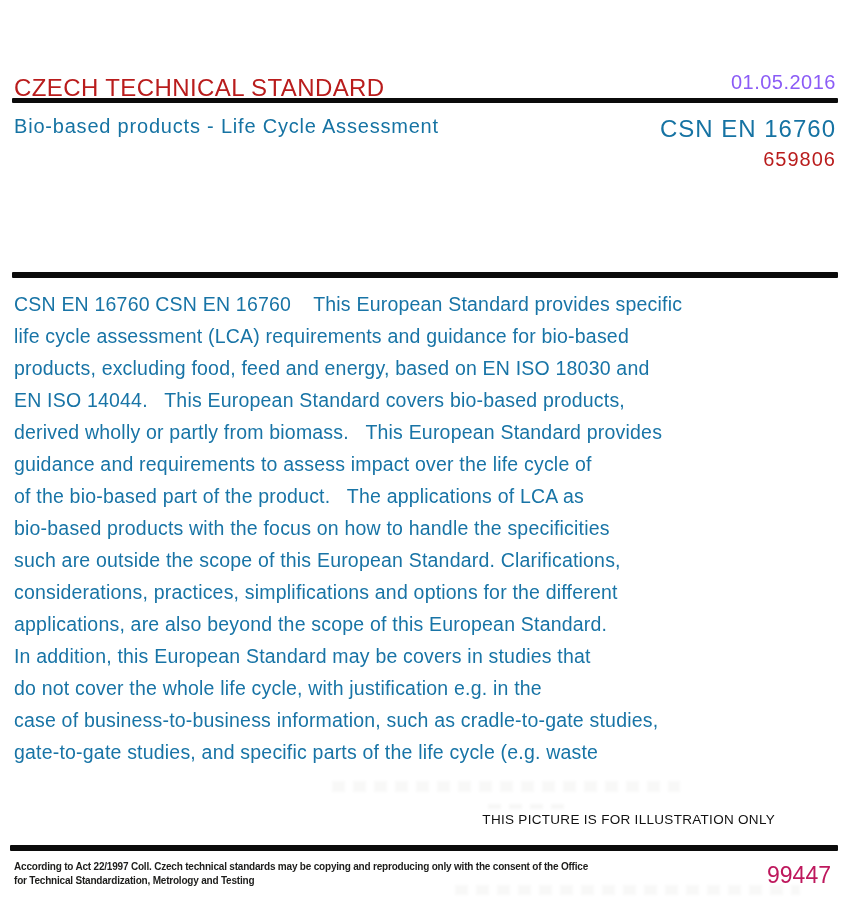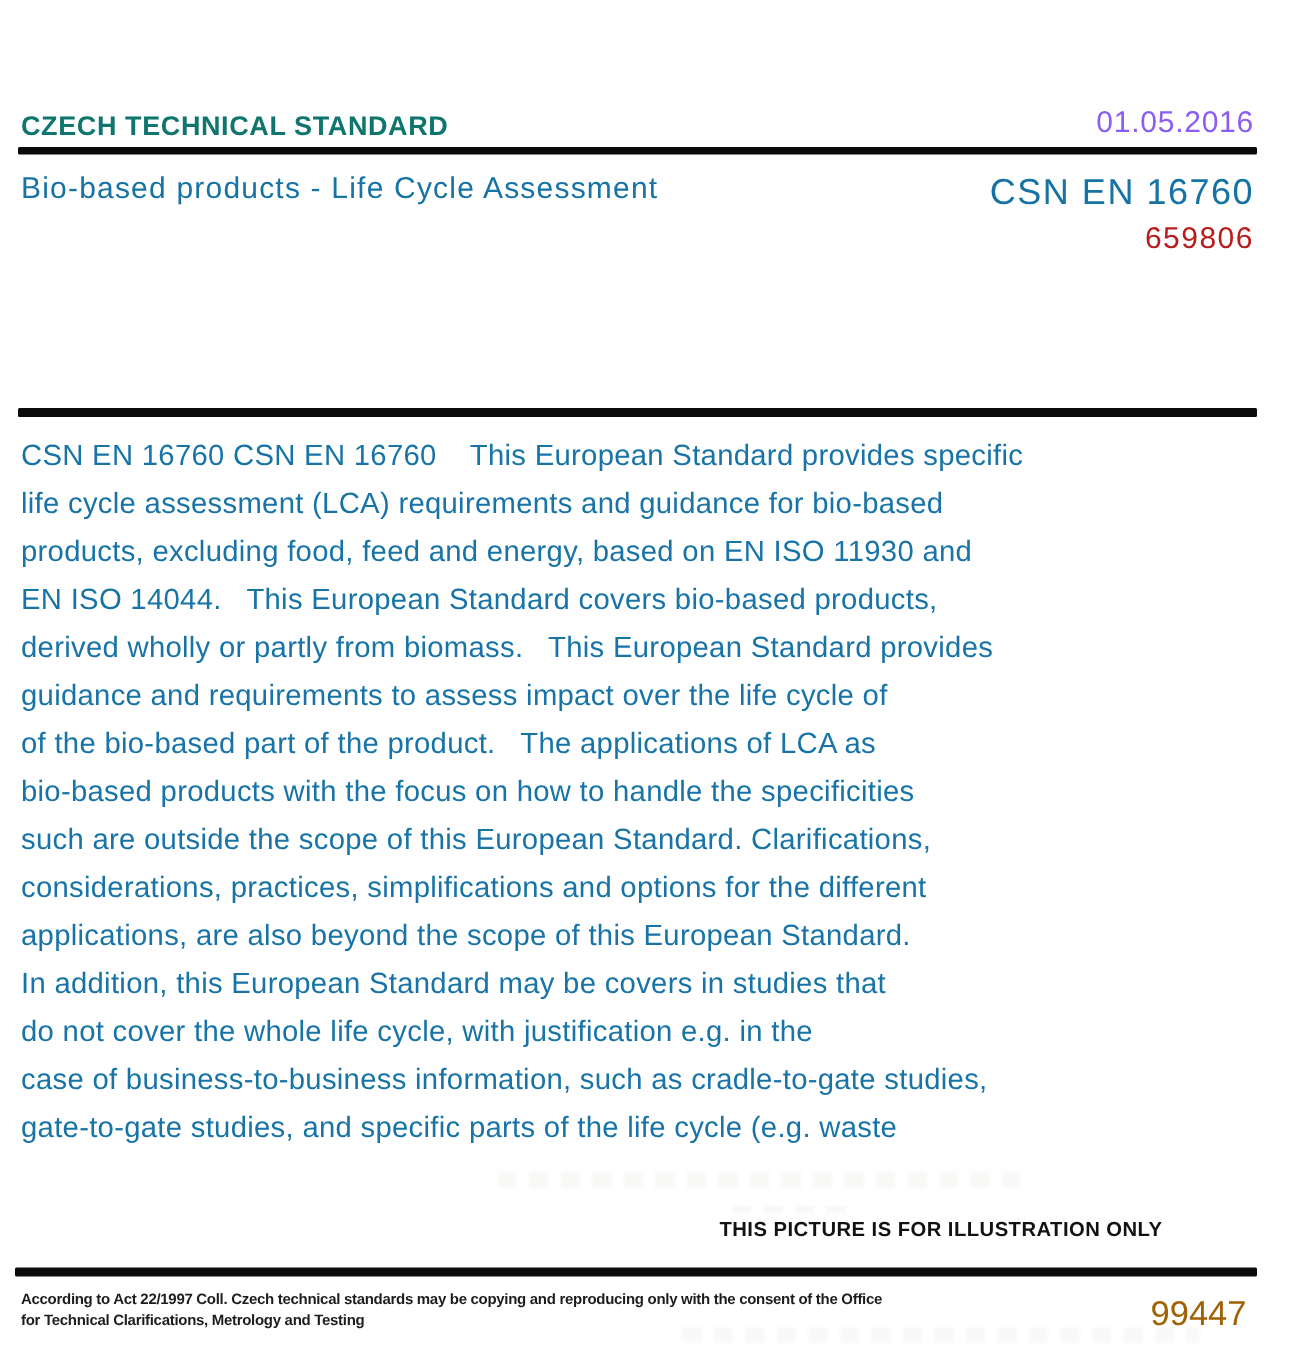--- a/index.html
+++ b/index.html
@@ -8,23 +8,23 @@
     position:relative;
     width:865px; height:914px;
     background:#ffffff;
     overflow:hidden;
     font-family:"Liberation Sans", sans-serif;
   }
   .abs { position:absolute; }
 
   .header-label {
     left:14px; top:74px;
-    font-size:18px; font-weight:bold;
+    font-size:24px; font-weight:normal;
     letter-spacing:0.4px;
-    color:#0f766e;
+    color:#b91c1c;
     white-space:pre;
   }
   .date {
     right:29px; top:71px;
     font-size:20px; letter-spacing:0.5px;
     color:#8b5cf6;
     white-space:pre;
   }
   .rule { background:#0b0b0b; border-radius:1px; }
   .rule-top { left:12px; top:98px; width:826px; height:5px; }
@@ -56,40 +56,40 @@
   }
   .body-text div {
     font-size:19.5px;
     line-height:32px;
     letter-spacing:0.2px;
     white-space:pre;
   }
 
   .notice {
     right:90px; top:812px;
-    font-size:13.5px; font-weight:bold;
+    font-size:13.5px; font-weight:normal;
     letter-spacing:0.3px;
     color:#121212;
     white-space:pre;
   }
 
   .footer-copy {
     left:14px; top:860px; width:600px;
     color:#1d1d1b;
   }
   .footer-copy div {
     font-size:10px; font-weight:bold;
     letter-spacing:-0.2px;
     line-height:14px;
     white-space:pre;
   }
   .doc-number {
     right:34px; top:862px;
     font-size:23px;
-    color:#a16207;
+    color:#be185d;
     white-space:pre;
   }
 
   
   .ghost {
     background:repeating-linear-gradient(90deg,
       #8a8a78 0px, #8a8a78 13px, transparent 13px, transparent 21px);
     filter:blur(1.2px);
   }
   .ghost-upper   { left:332px; top:781px; width:348px; height:11px; opacity:0.05; }
@@ -111,21 +111,21 @@
 
   <div class="abs std-code">CSN EN 16760</div>
 
   <div class="abs catalog-num">659806</div>
 
   <div class="abs rule rule-mid"></div>
 
   <div class="abs body-text">
       <div class="abstract-line">CSN EN 16760 CSN EN 16760    This European Standard provides specific</div>
       <div class="abstract-line">life cycle assessment (LCA) requirements and guidance for bio-based</div>
-      <div class="abstract-line">products, excluding food, feed and energy, based on EN ISO 11930 and</div>
+      <div class="abstract-line">products, excluding food, feed and energy, based on EN ISO 18030 and</div>
       <div class="abstract-line">EN ISO 14044.   This European Standard covers bio-based products,</div>
       <div class="abstract-line">derived wholly or partly from biomass.   This European Standard provides</div>
       <div class="abstract-line">guidance and requirements to assess impact over the life cycle of</div>
       <div class="abstract-line">of the bio-based part of the product.   The applications of LCA as</div>
       <div class="abstract-line">bio-based products with the focus on how to handle the specificities</div>
       <div class="abstract-line">such are outside the scope of this European Standard. Clarifications,</div>
       <div class="abstract-line">considerations, practices, simplifications and options for the different</div>
       <div class="abstract-line">applications, are also beyond the scope of this European Standard.</div>
       <div class="abstract-line">In addition, this European Standard may be covers in studies that</div>
       <div class="abstract-line">do not cover the whole life cycle, with justification e.g. in the</div>
@@ -135,20 +135,20 @@
 
   <div class="abs ghost ghost-upper"></div>
   <div class="abs ghost ghost-mid"></div>
 
   <div class="abs notice">THIS PICTURE IS FOR ILLUSTRATION ONLY</div>
 
   <div class="abs rule rule-bottom"></div>
 
   <div class="abs footer-copy">
     <div>According to Act 22/1997 Coll. Czech technical standards may be copying and reproducing only with the consent of the Office</div>
-    <div>for Technical Clarifications, Metrology and Testing</div>
+    <div>for Technical Standardization, Metrology and Testing</div>
   </div>
 
   <div class="abs doc-number">99447</div>
 
   <div class="abs ghost ghost-lower"></div>
 
 </div>
 
 </body></html>

